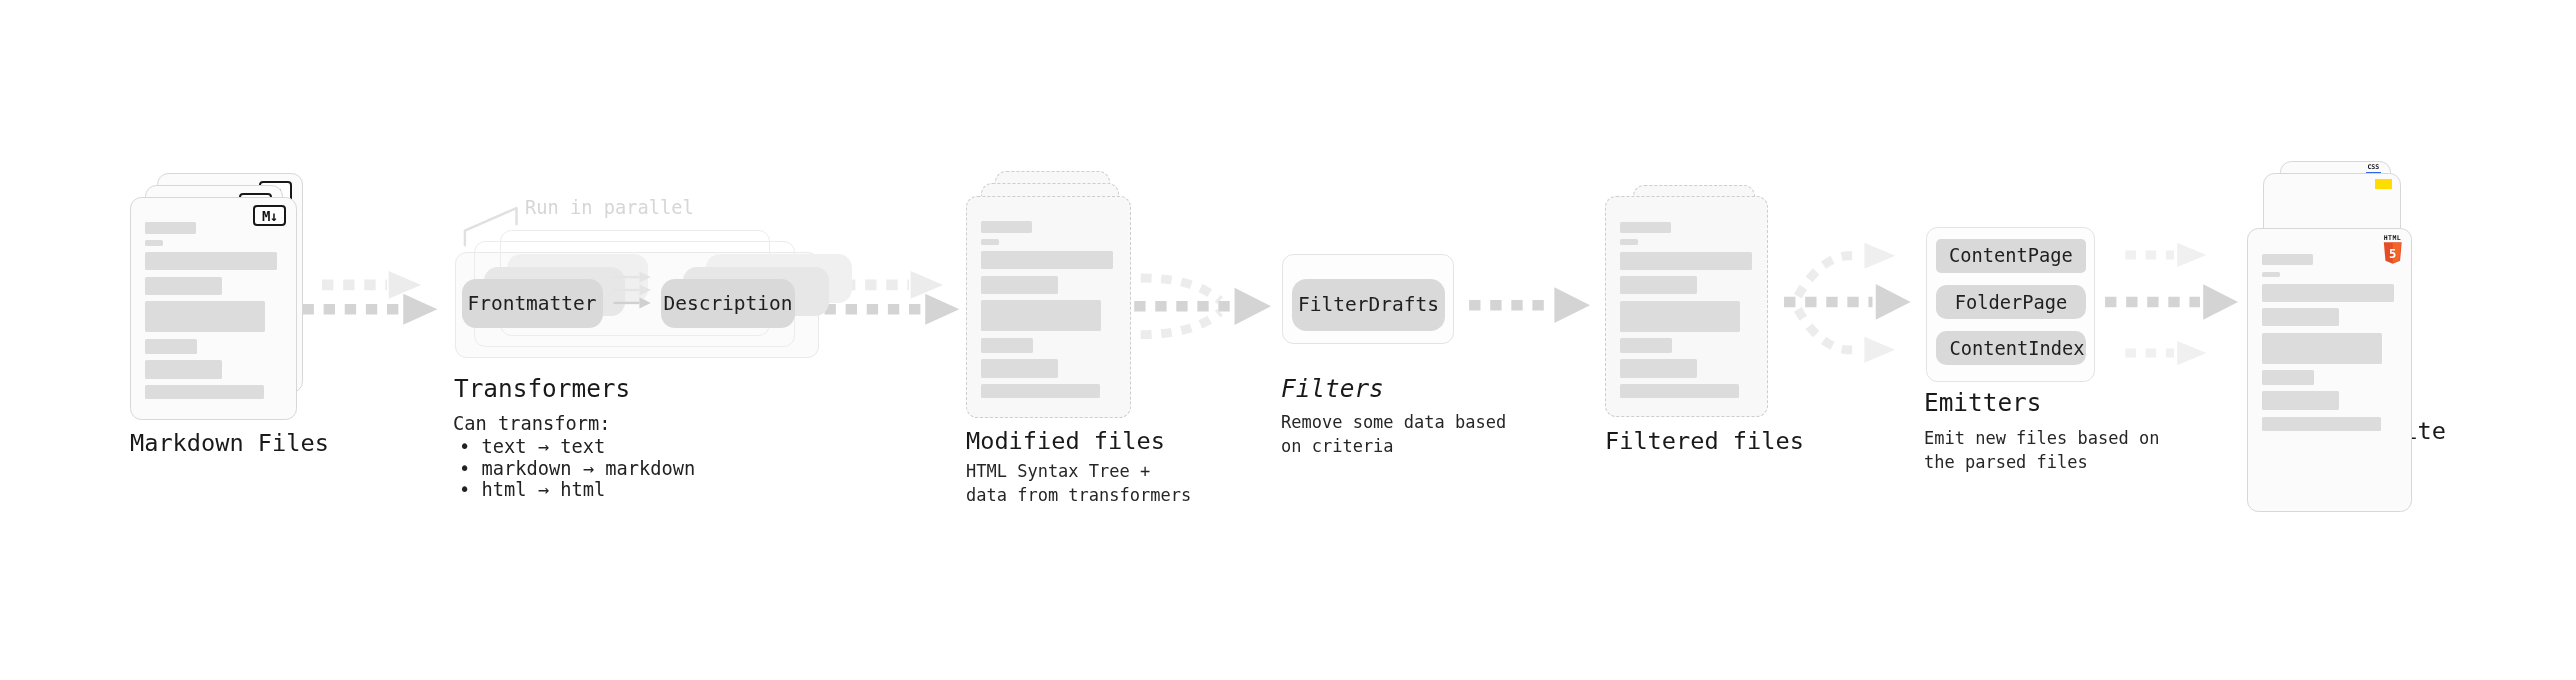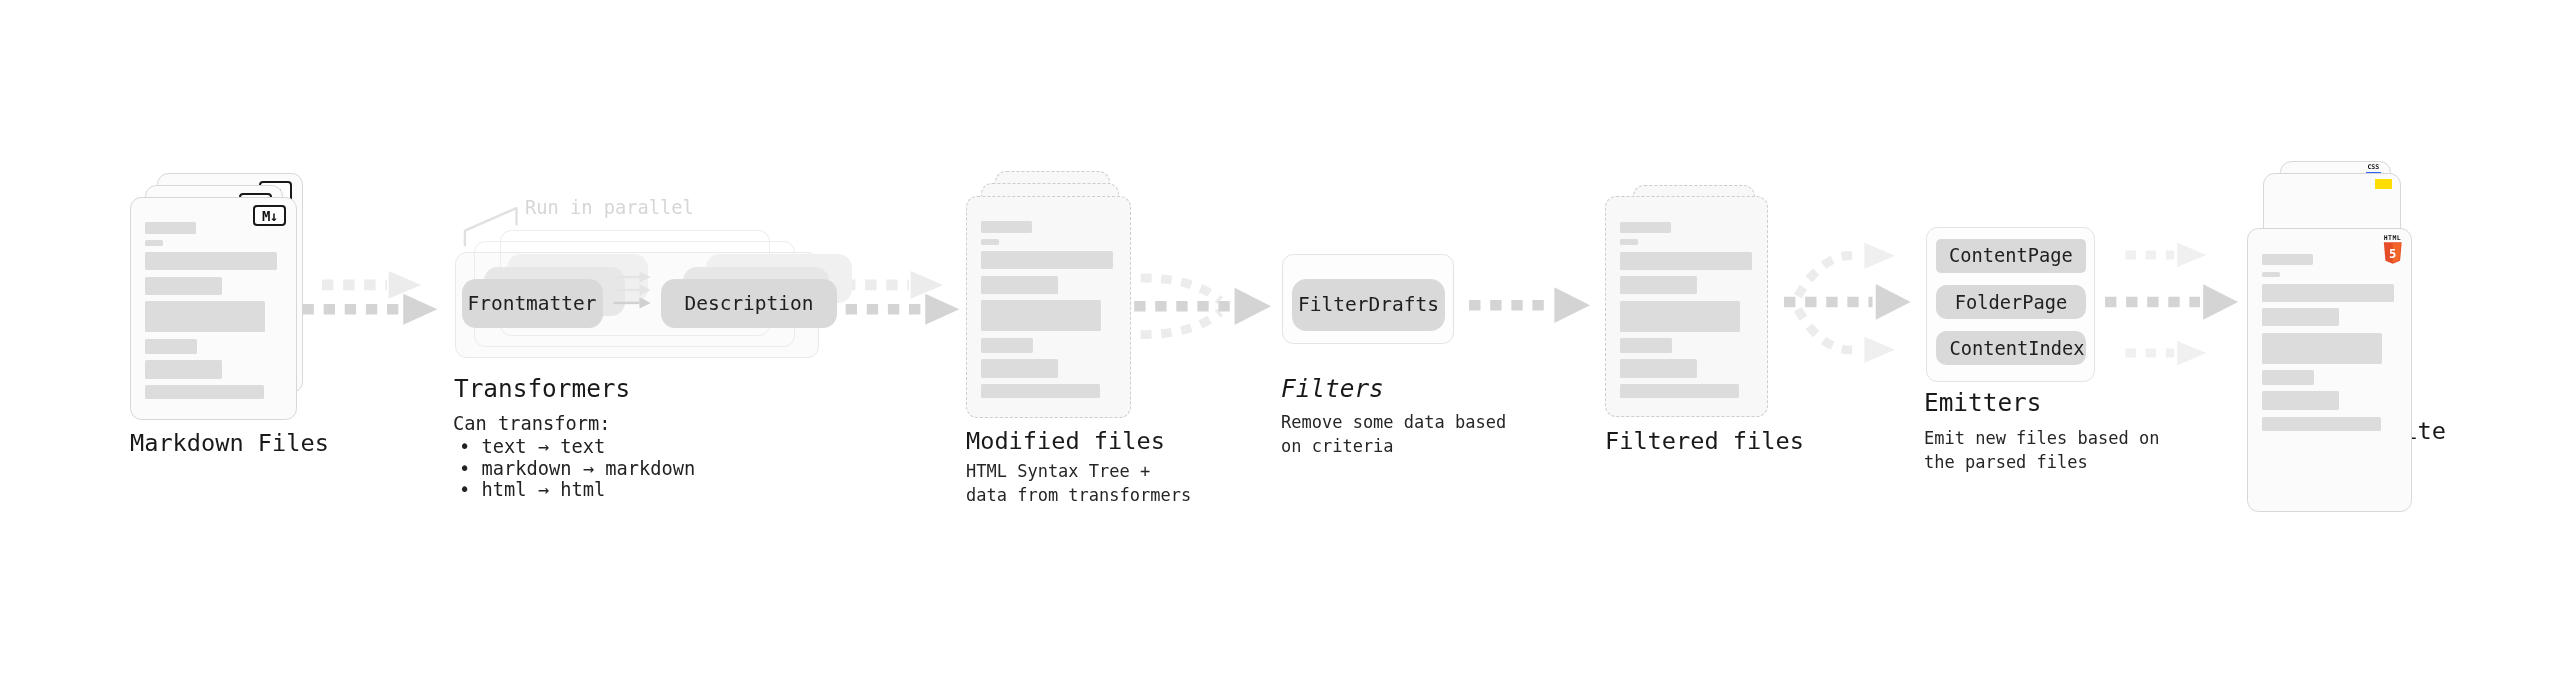--- a/index.html
+++ b/index.html
@@ -77,21 +77,21 @@
 
   <div class="abs" style="left:455px;top:230px;width:382px;height:138px;">
     <div class="doc" style="left:0px;top:22px;width:364px;height:106px;border-color:#e9e9e9;z-index:1;"></div>
     <div class="outline-card" style="left:18.7px;top:11.4px;width:321px;height:106px;z-index:2;"></div>
     <div class="outline-card" style="left:45px;top:0px;width:270px;height:106px;z-index:3;"></div>
     <div class="ghost g2" style="left:52px;top:24.4px;width:141px;height:49px;z-index:4;"></div>
     <div class="ghost g1" style="left:29px;top:37px;width:141px;height:49px;z-index:5;"></div>
     <div class="pill" style="left:6.5px;top:49px;width:141px;height:49px;z-index:6;">Frontmatter</div>
     <div class="ghost g2" style="left:251px;top:24.4px;width:146px;height:49px;z-index:4;"></div>
     <div class="ghost g1" style="left:228px;top:37px;width:146px;height:49px;z-index:5;"></div>
-    <div class="pill" style="left:206px;top:49px;width:176px;height:49px;z-index:6;">Description</div>
+    <div class="pill" style="left:206px;top:49px;width:134px;height:49px;z-index:6;">Description</div>
     <svg class="abs" style="left:157px;top:39px;z-index:6;" width="42" height="42" viewBox="0 0 52 52">
       <line x1="2" y1="10" x2="34" y2="10" stroke="#e4e4e4" stroke-width="3"></line>
         <polygon points="34,3 48,10 34,17" fill="#e4e4e4"></polygon>
       <line x1="2" y1="26" x2="34" y2="26" stroke="#e4e4e4" stroke-width="3"></line>
         <polygon points="34,19 48,26 34,33" fill="#e4e4e4"></polygon>
       <line x1="2" y1="42" x2="34" y2="42" stroke="#d0d0d0" stroke-width="3"></line>
         <polygon points="34,35 48,42 34,49" fill="#d0d0d0"></polygon>
     </svg>
   </div>
   <svg class="abs" style="left:455px;top:200px;" width="69" height="50" viewBox="0 0 85 62">

